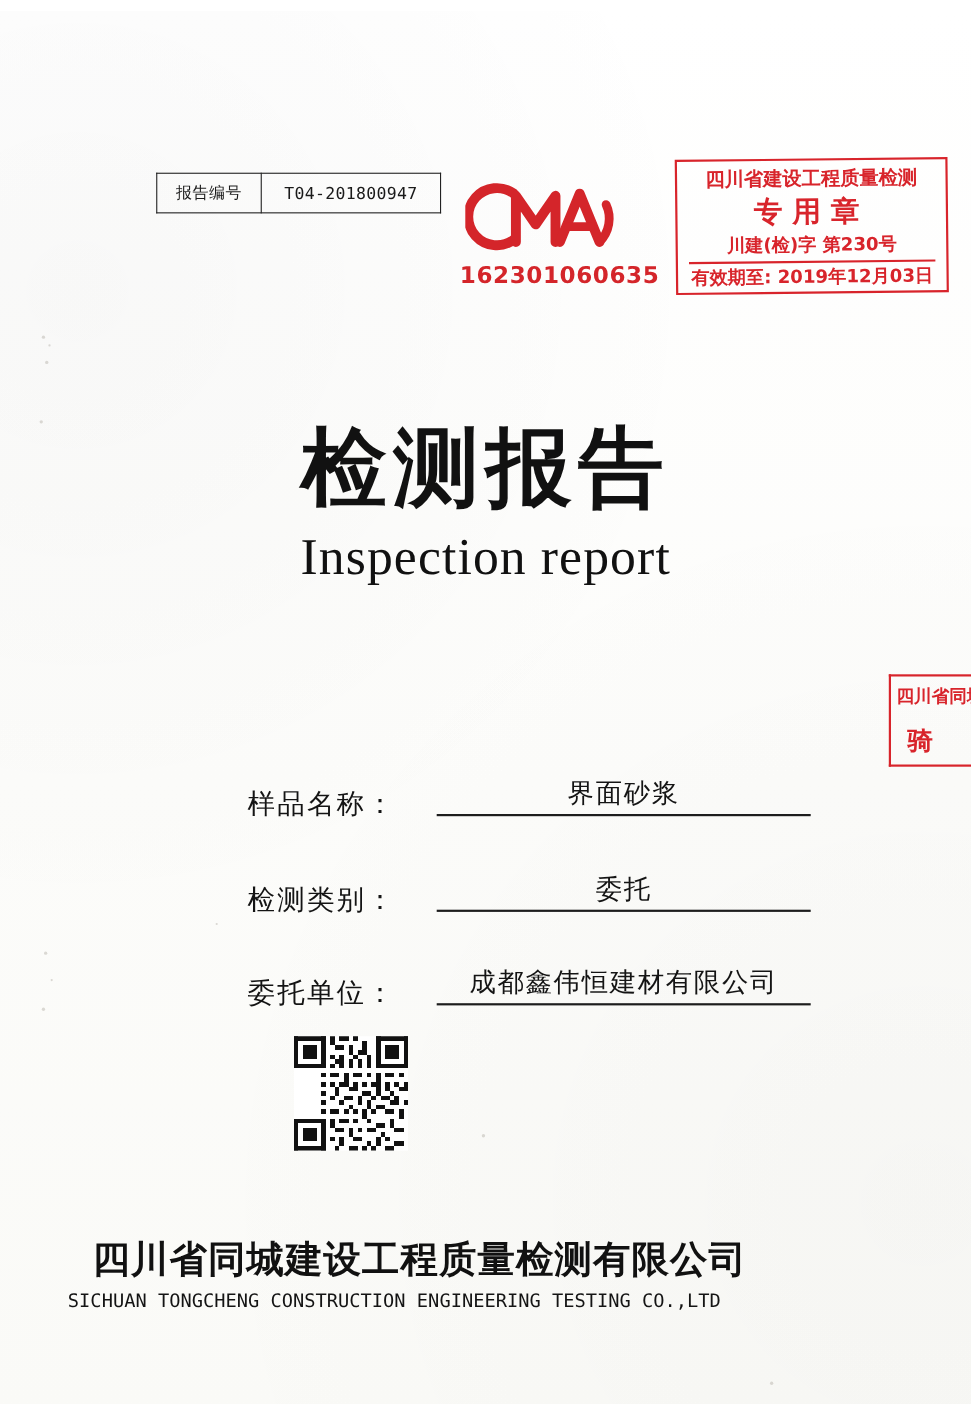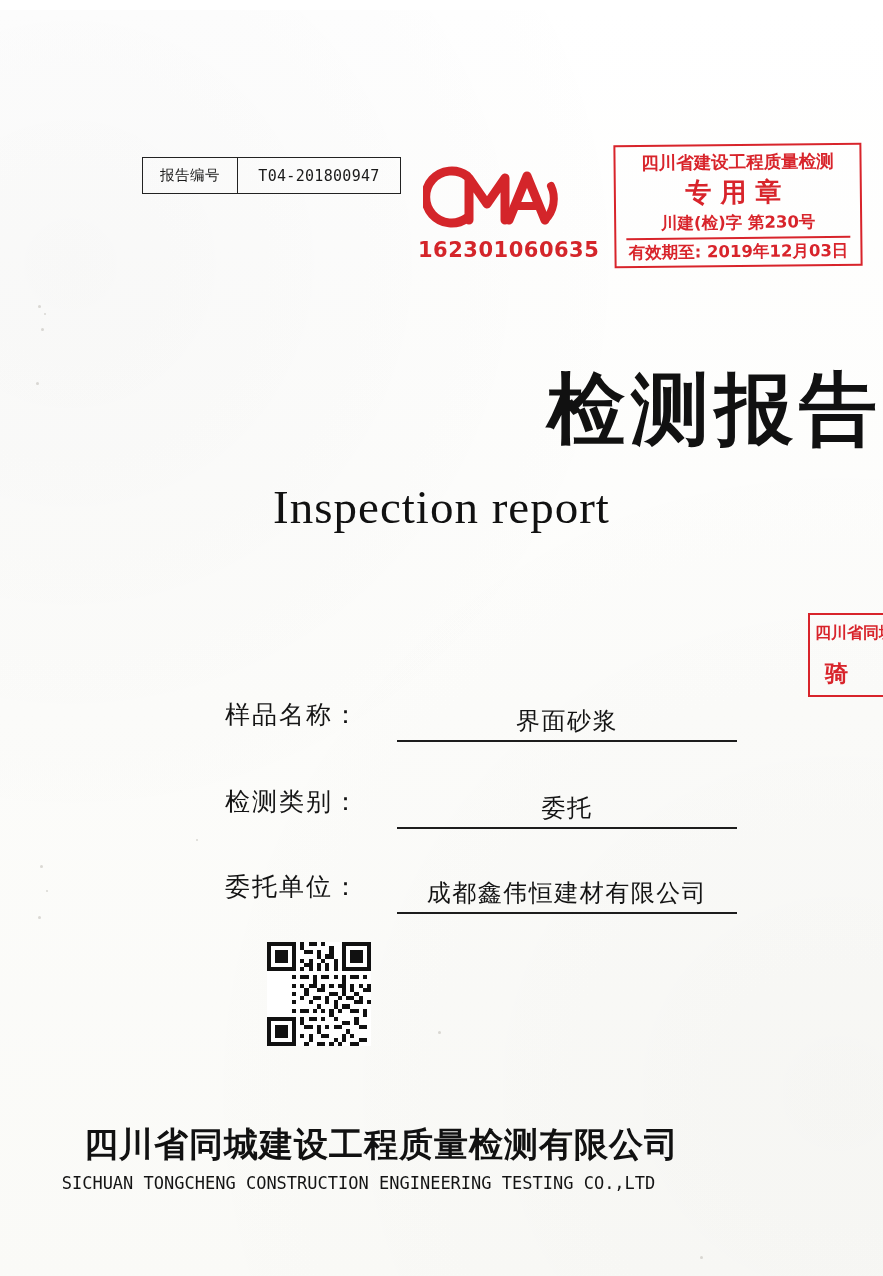--- a/index.html
+++ b/index.html
@@ -166,23 +166,23 @@
     font-size: 23px;
     margin-top: 14px;
     margin-left: 10px;
     white-space: nowrap;
   }
 
   
   .title-cn {
     position: absolute;
     left: 0;
-    top: 348px;
+    top: 364px;
     width: 883px;
-    text-align: right;
+    text-align: center;
     font-family: "DejaVu Sans", sans-serif;
     font-weight: 700;
     font-size: 78px;
     letter-spacing: 6px;
     color: #111;
   }
   .title-en {
     position: absolute;
     left: 0;
     top: 470px;
@@ -197,21 +197,21 @@
   
   .field {
     position: absolute;
     left: 225px;
     width: 512px;
     height: 44px;
   }
   .field .f-label {
     position: absolute;
     left: 0;
-    top: 0;
+    top: 16px;
     font-family: "DejaVu Sans", sans-serif;
     font-size: 25px;
     color: #141414;
     letter-spacing: 2px;
     white-space: nowrap;
   }
   .field .f-line {
     position: absolute;
     left: 172px;
     right: 0;

